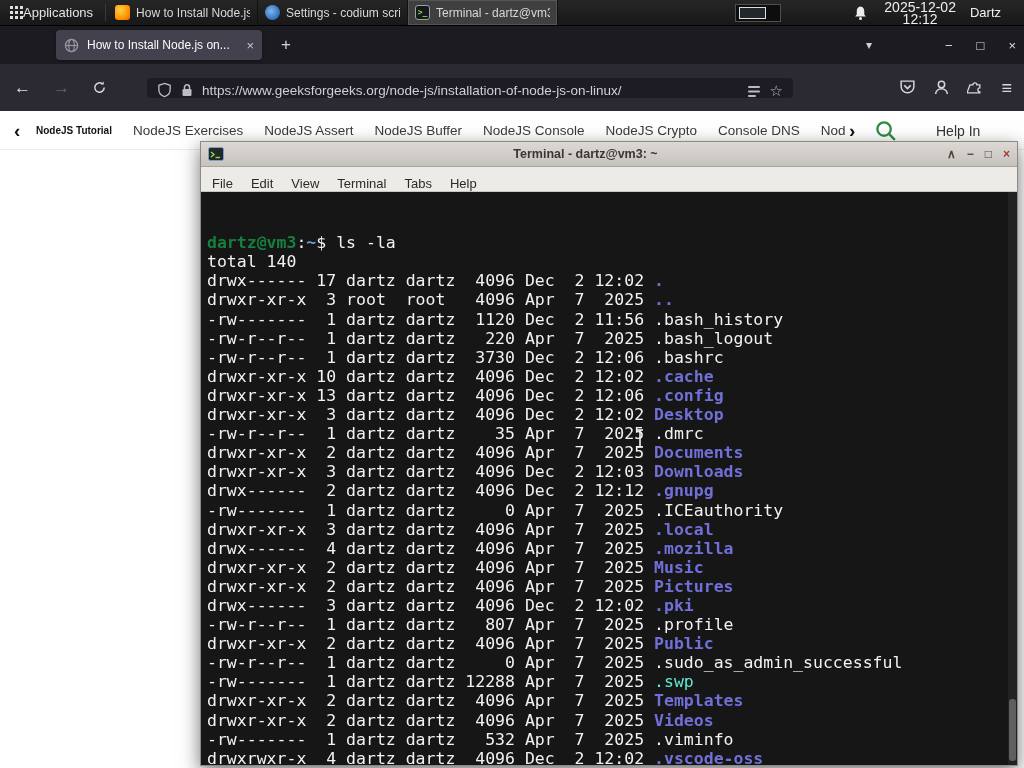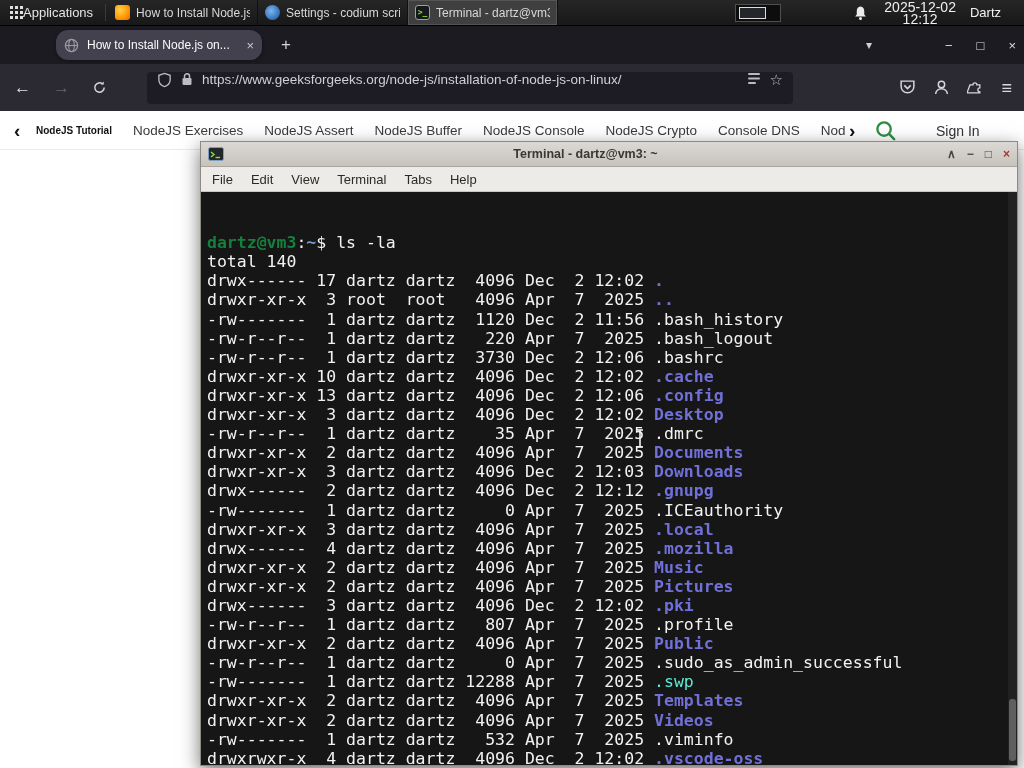--- a/index.html
+++ b/index.html
@@ -21,33 +21,33 @@
 .ico-terminal::after{content:">_";display:block;color:#8ae234;font:bold 8px/13px "DejaVu Sans Mono",monospace;text-align:center}
 .p-spacer{flex:1}
 .pager{align-self:center;width:46px;height:18px;background:#0d0d0d;border:1px solid #4f4f4f;margin-right:72px;position:relative}
 .pager-win{position:absolute;left:3px;top:2px;width:27px;height:12px;border:1px solid #ddd;background:#23272b}
 .bellwrap{align-self:center;margin-right:16px;display:flex}
 .clock{align-self:center;text-align:center;font-size:14px;line-height:12px;margin-right:14px;color:#efefef}
 .p-user{align-self:center;margin-right:23px;font-size:13px;color:#f2f2f2}
 
 
 #tabbar{position:absolute;top:26px;left:0;width:1024px;height:38px;background:#1c1b22;z-index:1}
-.tab{position:absolute;left:56px;top:4px;width:206px;height:30px;background:#42414d;border-radius:12px;
+.tab{position:absolute;left:56px;top:4px;width:206px;height:30px;background:#42414d;border-radius:4px;
   display:flex;align-items:center;gap:8px;padding:0 8px;color:#fbfbfe;font-size:12px;box-shadow:0 1px 4px rgba(0,0,0,.4)}
 .tab-title{flex:1;white-space:nowrap;overflow:hidden}
 .tab-x{color:#c8c8d0;font-size:13px}
 .newtab{position:absolute;left:274px;top:7px;width:24px;height:24px;color:#d4d4da;font-size:17px;display:flex;align-items:center;justify-content:center;border-radius:3px}
 .tab-chev{position:absolute;right:152px;top:0;height:38px;display:flex;align-items:center;color:#cfcfd6;font-size:12px}
 .winctl{position:absolute;right:8px;top:0;height:38px;display:flex;align-items:center;gap:24px;color:#dcdce2;font-size:13px}
 
 #toolbar{position:absolute;top:64px;left:0;width:1024px;height:47px;background:#2b2a33;display:flex;align-items:center;z-index:1}
 .nav-ic{color:#e2e2e8;font-size:17px;margin-left:14px;line-height:1}
 .nav-ic.fwd{color:#63636f;margin-left:22px}
 .reload{margin-left:22px;display:flex}
-.urlbar{margin-left:40px;width:646px;height:32px;background:#1d1c24;border-radius:4px;display:flex;align-items:flex-start;gap:9px;padding:0 10px}
+.urlbar{margin-left:40px;width:646px;height:20px;background:#1d1c24;border-radius:4px;display:flex;align-items:flex-end;gap:9px;padding:0 10px}
 .url-text{flex:1;font-size:13.5px;color:#cfcfd6;white-space:nowrap;overflow:hidden}
 .star{color:#b9b9c2;font-size:15px;line-height:1}
 .tb-right{margin-left:auto;margin-right:12px;display:flex;align-items:center;gap:17px;color:#d6d6dc}
 .menu-ic{font-size:18px;line-height:1}
 
 
 #gfgnav{position:absolute;top:111px;left:0;width:1024px;height:39px;background:#fff;border-bottom:1px solid #ebebeb;z-index:1}
 .gn-prev{position:absolute;left:14px;top:0;height:39px;display:flex;align-items:center;font-size:19px;font-weight:bold;color:#111}
 #nav-items{position:absolute;left:36px;top:0;height:39px;width:820px;display:flex;align-items:center;gap:21px;overflow:hidden;font-size:13.5px;color:#3a3a3a;white-space:nowrap}
 .nav-item.first{font-weight:bold;color:#111;font-size:10px}
@@ -56,21 +56,21 @@
 .gn-signin{position:absolute;left:936px;top:0;height:39px;display:flex;align-items:center;font-size:14px;color:#333}
 #page{position:absolute;top:150px;left:0;width:1024px;height:618px;background:#fff;z-index:0}
 
 
 #term{position:absolute;left:200px;top:141px;width:818px;height:625px;z-index:5;border:1px solid #8d8983;
   box-shadow:0 6px 18px rgba(0,0,0,.55);background:#161616}
 .t-title{height:25px;background:linear-gradient(#dcd9d5,#c6c2bc);display:flex;align-items:center;padding:0 7px;border-bottom:1px solid #a9a49d;gap:6px}
 .t-title-text{flex:1;text-align:center;font-size:12.5px;font-weight:bold;color:#3b3733;white-space:nowrap;overflow:hidden}
 .t-ctl{display:flex;gap:11px;color:#4a4640;font-size:12px;align-items:center;font-weight:bold}
 .t-ctl .close{color:#a43c32}
-.t-menu{height:25px;background:#edebe7;border-bottom:1px solid #c9c5bf;display:flex;align-items:center;gap:18px;padding:0 11px;font-size:13px;color:#2d2a26}
+.t-menu{height:25px;background:#edebe7;border-bottom:1px solid #c9c5bf;display:flex;align-items:flex-end;gap:18px;padding:0 11px;font-size:13px;color:#2d2a26}
 .t-body{position:absolute;left:0;top:50px;right:0;bottom:0;background:#161616;padding:3px 0 0 6px;
   font-family:"DejaVu Sans Mono",monospace;font-size:16.5px;line-height:19.1px;white-space:pre;color:#f2f2f2;overflow:hidden}
 .t-line{height:19.1px}
 .c-user{color:#15803d;font-weight:bold}
 .c-path{color:#729fcf;font-weight:bold}
 .c-dir{color:#7070d8;font-weight:bold}
 .c-dim{color:#5eead4}
 .t-scroll{position:absolute;right:0;top:0;bottom:0;width:9px;background:#212121}
 .t-thumb{position:absolute;right:1px;bottom:4px;width:7px;height:62px;background:#5f5f5f;border-radius:3px}
 #ibeam{position:absolute;left:634px;top:428px;z-index:20}
@@ -152,21 +152,21 @@
       <span class="nav-item">Console DNS</span>
       <span class="nav-item">Node</span>
     </div>
   <span class="gn-next">›</span>
   <span class="gn-search">
     <svg width="23" height="23" viewBox="0 0 24 24">
       <circle cx="10.5" cy="10.5" r="7" fill="none" stroke="#2f8d46" stroke-width="2.4"></circle>
       <line x1="15.6" y1="15.6" x2="21" y2="21" stroke="#2f8d46" stroke-width="2.6" stroke-linecap="round"></line>
     </svg>
   </span>
-  <span class="gn-signin">Sign In</span>
+  <span class="gn-signin">Help In</span>
 </div>
 
 <div id="term">
   <div class="t-title">
     <svg width="16" height="16" viewBox="0 0 16 16">
       <rect x="0.5" y="1.5" width="15" height="13" rx="2" fill="#23262b" stroke="#7aa0c4"></rect>
       <path d="M3 6 l3 2.5 l-3 2.5" fill="none" stroke="#8ae234" stroke-width="1.4"></path>
       <line x1="7.5" y1="11.5" x2="12" y2="11.5" stroke="#8ae234" stroke-width="1.4"></line>
     </svg>
     <span class="t-title-text">Terminal - dartz@vm3: ~</span>

